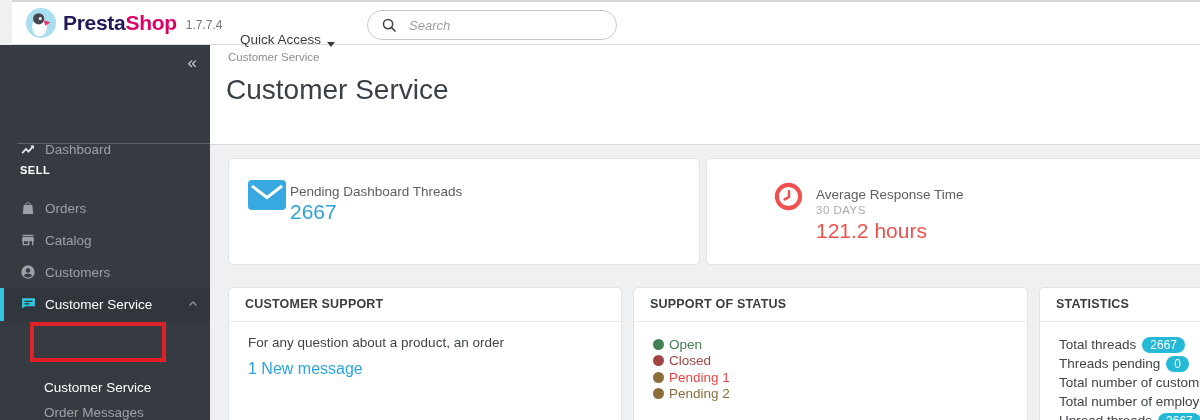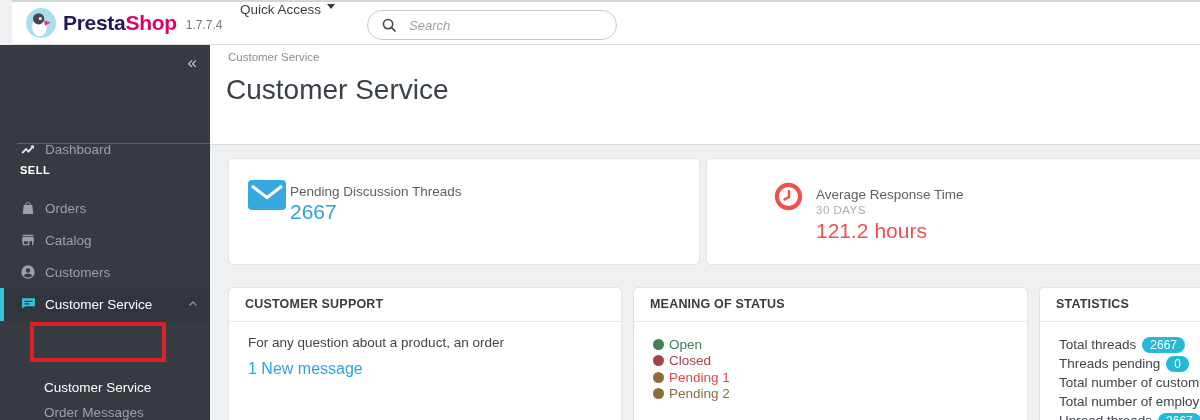--- a/index.html
+++ b/index.html
@@ -15,21 +15,21 @@
   .topbar {
     position:absolute; left:12px; top:0; width:1200px; height:45px;
     background:#fff; border-top:2px solid #d6d6d6; border-bottom:1px solid #dcdddf;
     z-index:5;
   }
   .brand { position:absolute; left:14px; top:6px; display:flex; align-items:center; cursor:pointer; }
   .brand svg { display:block; }
   .brand-text { font-size:21px; font-weight:bold; letter-spacing:-0.3px; margin-left:7px; }
   .brand-version { font-size:12px; color:#75787d; margin-left:9px; margin-top:3px; }
   .quick-access {
-    position:absolute; left:228px; top:0; height:45px; display:flex; align-items:flex-start;
+    position:absolute; left:228px; top:0; height:45px; display:flex; align-items:flex-end;
     font-size:13.5px; color:#383c42; cursor:pointer;
   }
   .caret-down {
     width:0; height:0; margin-left:6px; margin-top:2px;
     border-left:4.5px solid transparent; border-right:4.5px solid transparent;
     border-top:5px solid #383c42;
   }
   .searchbox {
     position:absolute; left:355px; top:8px; width:250px; height:30px;
     border:1px solid #c7cacd; border-radius:15px; background:#fff;
@@ -229,21 +229,21 @@
 <div class="breadcrumb">Customer Service</div>
 <div class="page-title">Customer Service</div>
 
 <div class="card kpi-a">
   <span class="kpi-icon" style="left:19px; top:21px;">
     <svg width="38" height="30" viewBox="0 0 38 30">
       <rect width="38" height="30" rx="4" fill="#38a9e0"></rect>
       <path d="M4 6 L19 17.5 L34 6" stroke="#fff" stroke-width="3" fill="none"></path>
     </svg>
   </span>
-  <span class="kpi-label" style="left:61px; top:25px;">Pending Discussion Threads</span>
+  <span class="kpi-label" style="left:61px; top:25px;">Pending Dashboard Threads</span>
   <span class="kpi-value" style="left: 61px; top: 41px; color: rgb(47, 162, 217);">2667</span>
 </div>
 
 <div class="card kpi-b">
   <span class="kpi-icon" style="left:67px; top:23px;">
     <svg width="29" height="29" viewBox="0 0 30 30">
       <circle cx="15" cy="15" r="12" fill="none" stroke="#f0504e" stroke-width="4.2"></circle>
       <path d="M15.5 9.5v6l-4.5 2.5" stroke="#f0504e" stroke-width="2.6" fill="none" stroke-linecap="round"></path>
     </svg>
   </span>
@@ -253,21 +253,21 @@
 </div>
 
 <div class="panel panel-a">
   <div class="panel-title">CUSTOMER SUPPORT</div>
   <div class="panel-divider"></div>
   <div class="panel-body">For any question about a product, an order</div>
   <div class="panel-link">1 New message</div>
 </div>
 
 <div class="panel panel-b">
-  <div class="panel-title">MEANING OF STATUS</div>
+  <div class="panel-title">SUPPORT OF STATUS</div>
   <div class="panel-divider"></div>
   <div class="status-list">
     <div class="status-row">
       <span class="status-dot" style="background-color: rgb(66, 127, 83);"></span>
       <span class="status-label" style="color: rgb(66, 127, 83);">Open</span>
     </div>
     <div class="status-row">
       <span class="status-dot" style="background-color: rgb(162, 68, 68);"></span>
       <span class="status-label" style="color: rgb(162, 68, 68);">Closed</span>
     </div>

